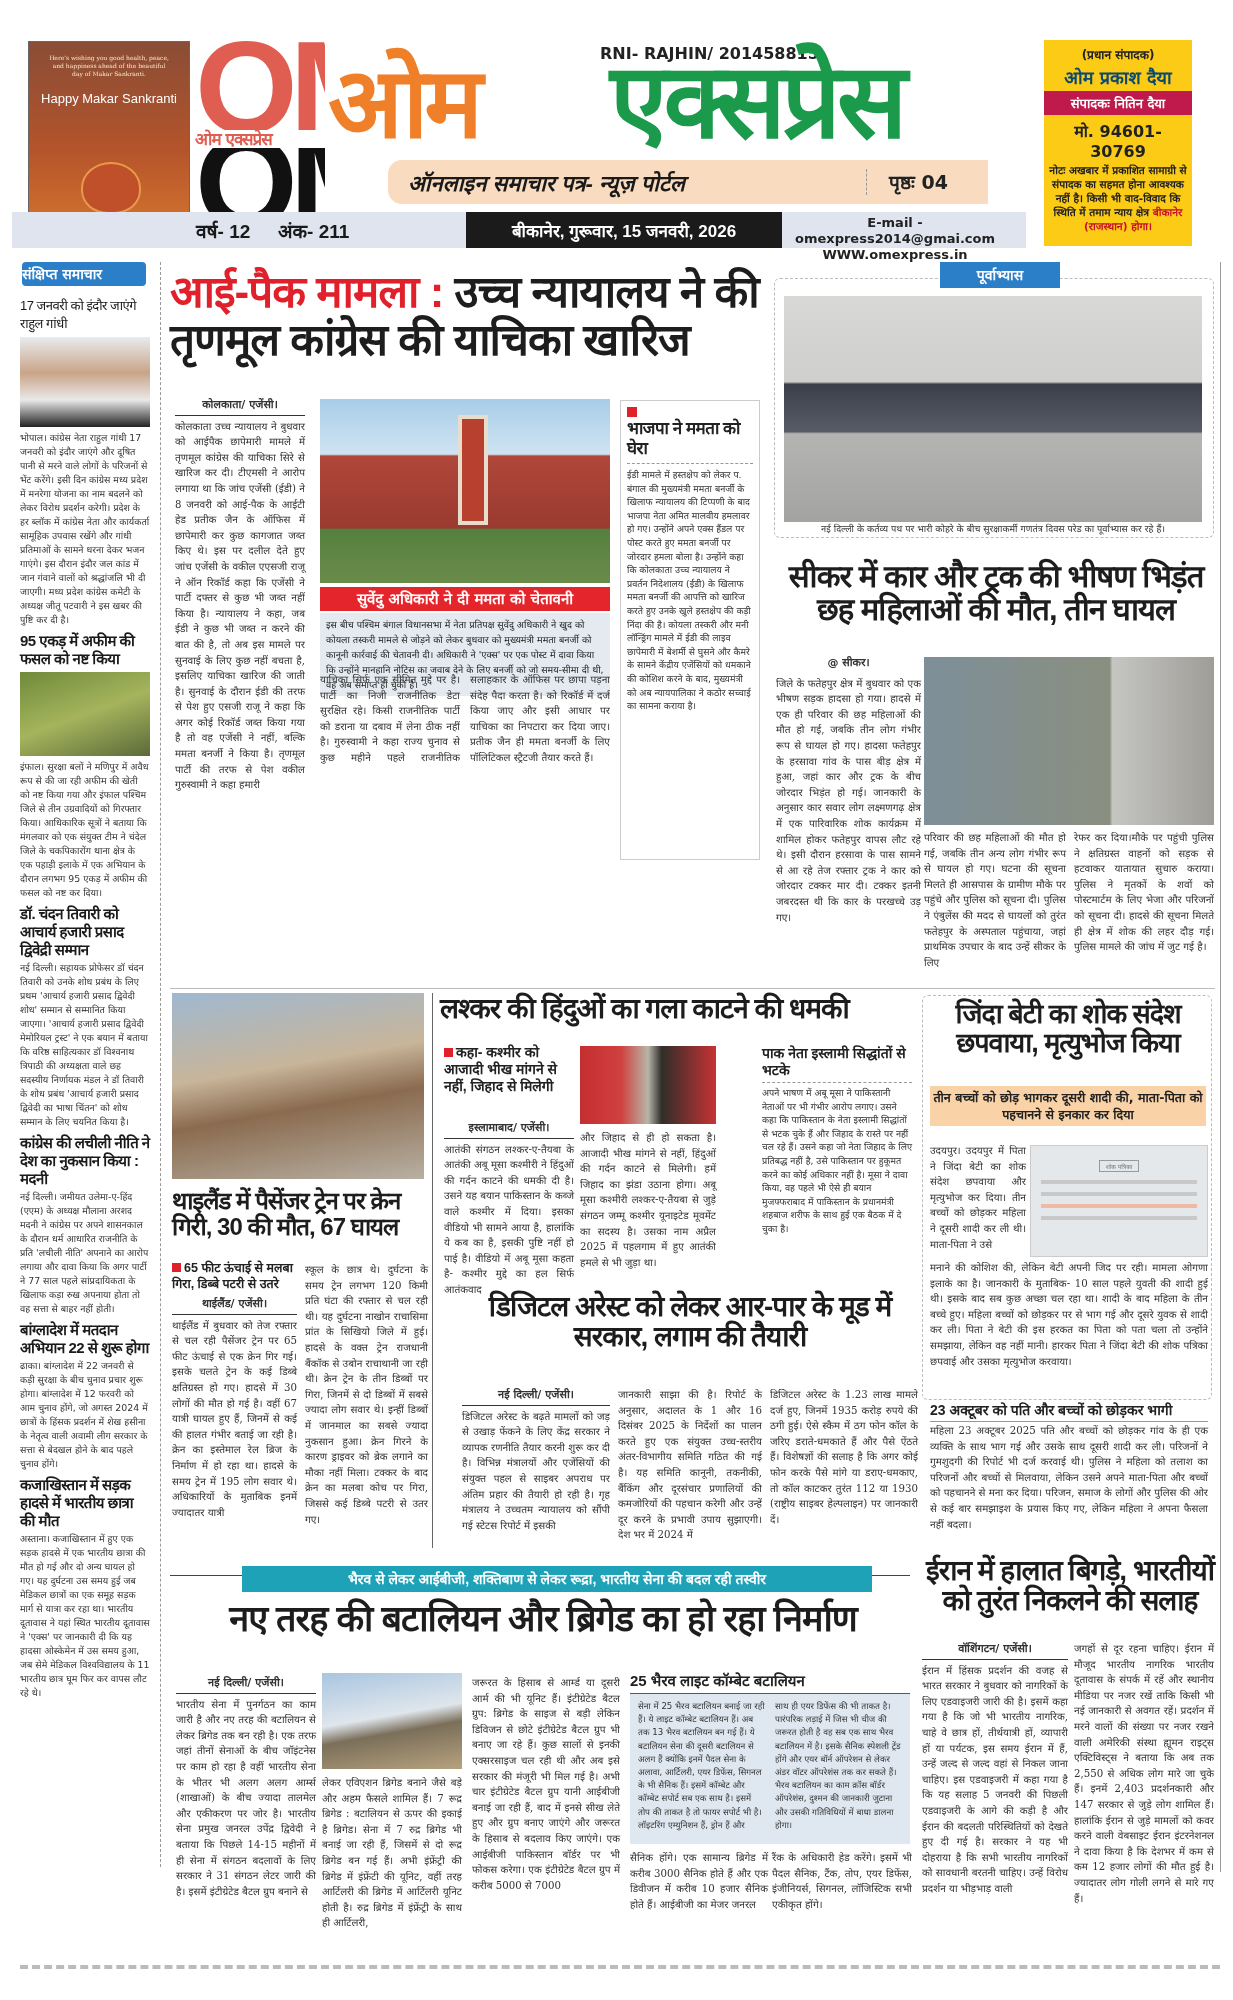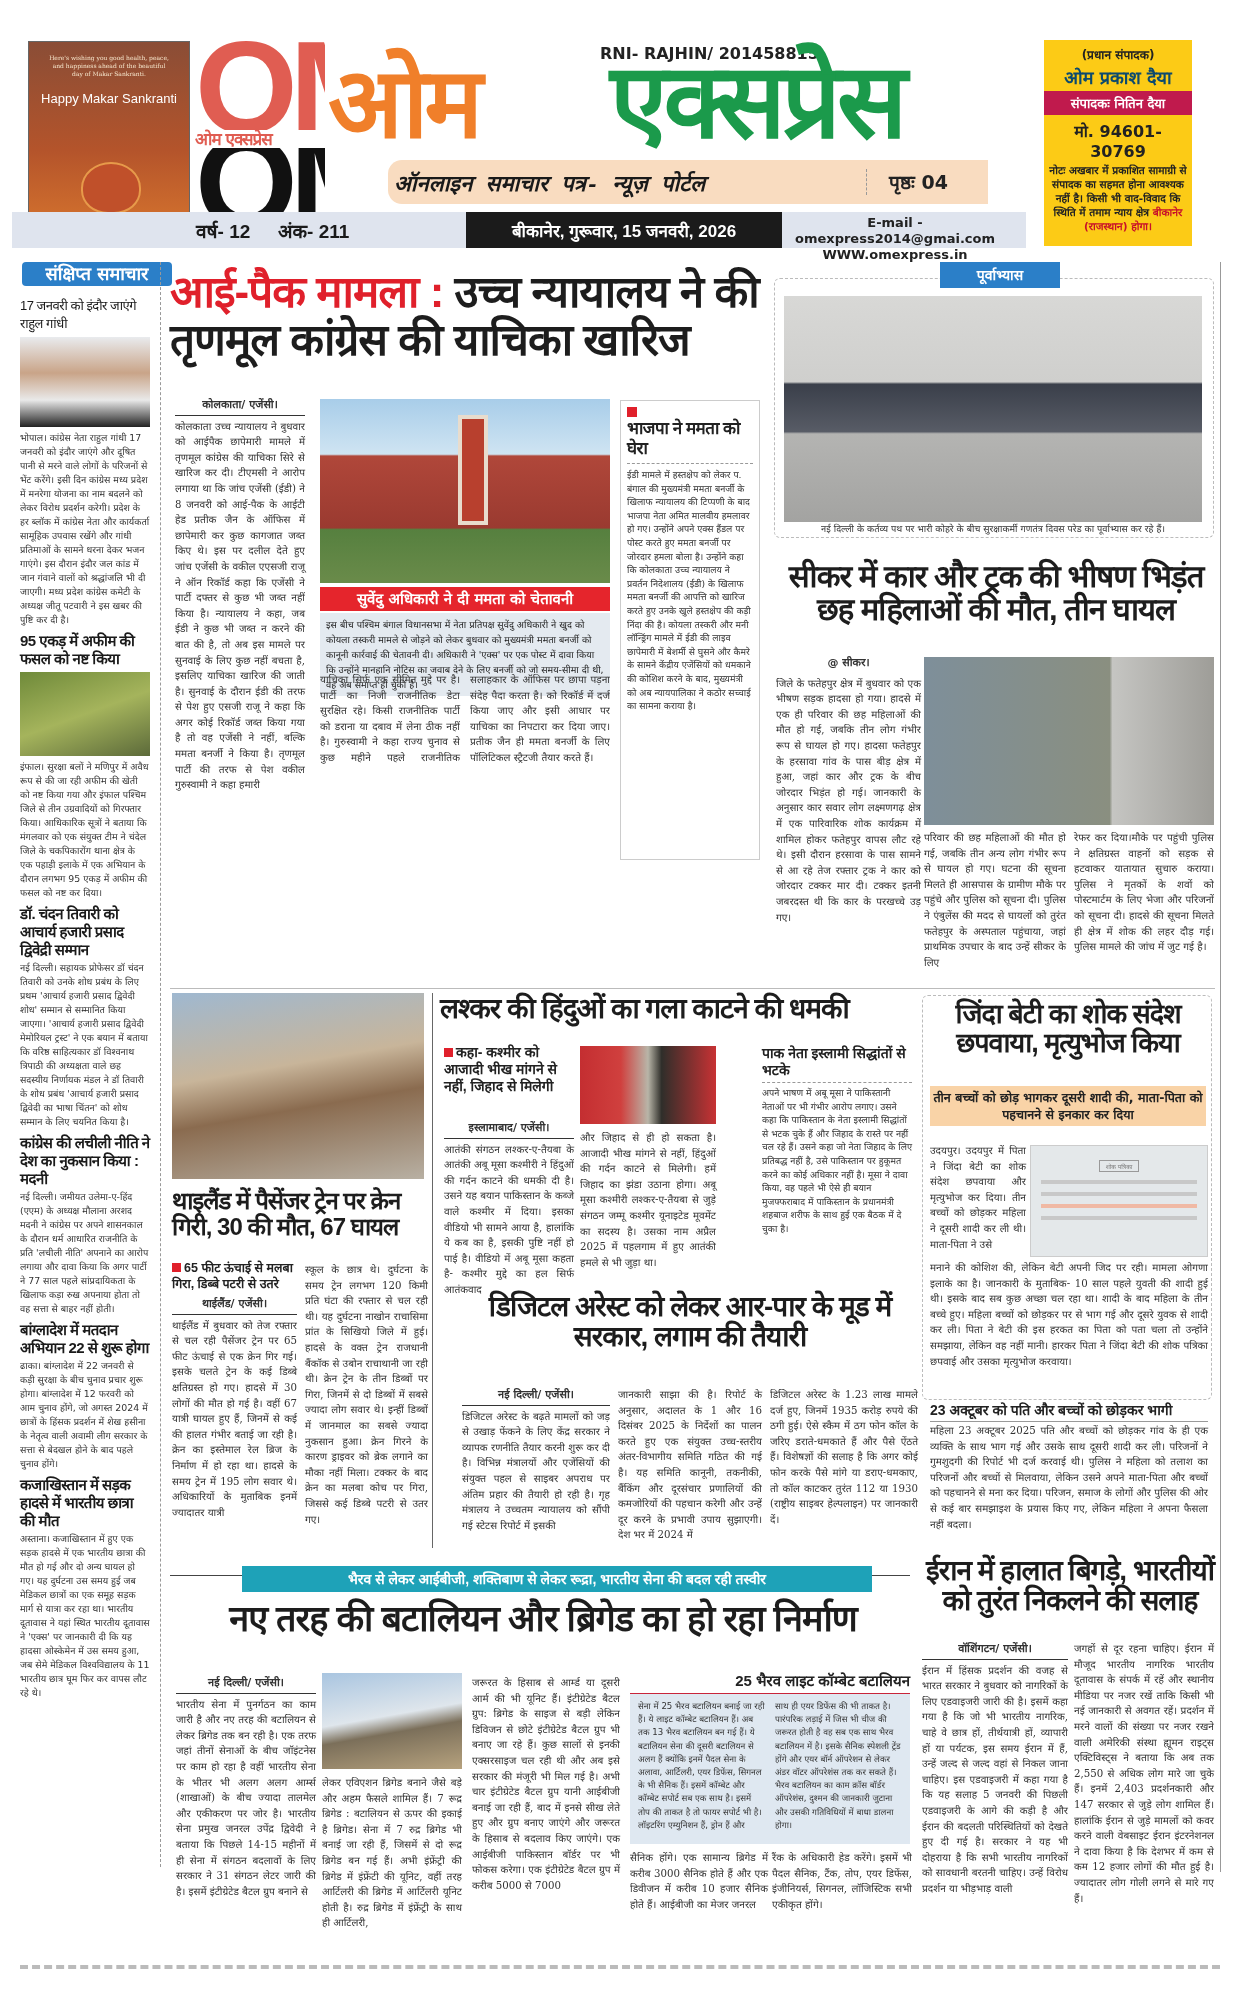--- a/index.html
+++ b/index.html
@@ -15,36 +15,36 @@
 #greet .happy{font-family:"Liberation Sans",sans-serif;font-size:13px;text-align:center;margin-top:14px;line-height:14px;color:#fff}
 #greet .pot{position:absolute;left:52px;top:120px;width:60px;height:52px;border-radius:50% 50% 45% 45%;background:#c0502a;border:2px solid #e79a4a}
 #omlogo{left:195px;top:38px;width:130px;height:196px}
 #omlogo .o1{font-family:"Liberation Sans",sans-serif;font-weight:700;font-size:132px;line-height:100px;color:#e05d52;letter-spacing:-8px;height:92px;overflow:hidden}
 #omlogo .mid{font-size:17px;font-weight:700;color:#e05d52;font-family:"DejaVu Sans",sans-serif;line-height:18px;white-space:nowrap;letter-spacing:-1px}
 #omlogo .o2{font-family:"Liberation Sans",sans-serif;font-weight:700;font-size:132px;line-height:70px;color:#111;letter-spacing:-8px;height:80px;overflow:hidden;padding-top:0}
 #title1{left:328px;top:56px;font-size:98px;font-weight:700;color:#f07f2a;font-family:Liberation Mono, monospace;letter-spacing:-4px;line-height:110px}
 #title2{left:610px;top:46px;font-size:104px;font-weight:700;color:#1b9a4b;font-family:"DejaVu Sans",sans-serif;letter-spacing:-4px;line-height:110px}
 #rni{left:600px;top:44px;font-size:16px;font-weight:700;color:#222}
 #tagbar{left:388px;top:160px;width:600px;height:44px;background:#f9dcc0;border-radius:14px 0 0 14px;display:flex;align-items:center}
-#tagbar .tl{font-size:22px;font-weight:700;font-style:italic;color:#1a1a1a;padding-left:6px;flex:1;font-family:Liberation Mono, monospace}
+#tagbar .tl{font-size:22px;font-weight:700;font-style:italic;color:#1a1a1a;padding-left:20px;flex:1;font-family:Liberation Sans, sans-serif}
 #tagbar .pg{border-left:1px dashed #999;padding:0 40px 0 22px;font-size:19px;font-weight:700;color:#222}
 #infobar{left:12px;top:212px;width:1014px;height:36px;background:#dfe4ee}
 #vol{left:196px;top:218px;font-size:19px;font-weight:700;color:#1a1a1a;font-family:"Liberation Sans",sans-serif}
 #issue{left:278px;top:218px;font-size:19px;font-weight:700;color:#1a1a1a;font-family:"Liberation Sans",sans-serif}
 #datebox{left:466px;top:212px;width:316px;height:36px;background:#1b1b1b;color:#fff;font-size:17px;font-weight:700;display:flex;align-items:center;justify-content:center;font-family:"Liberation Sans",sans-serif}
 #contact{left:785px;top:215px;width:220px;text-align:center;font-size:13px;font-weight:700;color:#222;line-height:16px}
 #editor{left:1044px;top:40px;width:148px;height:206px;background:#fccb16;text-align:center;color:#222}
 #editor .r1{font-size:12px;font-weight:700;margin-top:6px}
 #editor .r2{font-size:18px;font-weight:700;color:#0c4a6e;margin:2px 8px}
 #editor .r3{background:#c01a4d;color:#fff;font-size:13px;font-weight:700;padding:3px 14px}
 #editor .r4{font-size:16px;font-weight:700;margin:5px 3px 2px}
 #editor .r5{font-size:10.5px;font-weight:700;line-height:14px;padding:0 4px}
 #editor .r5 .red{color:#c8112a}
 
-#brief-tag{left:22px;top:262px;width:150px;height:24px;background:#2b7fc8;color:#fff;font-size:18px;font-weight:700;text-align:center;line-height:24px;border-radius:4px}
+#brief-tag{left:22px;top:262px;width:124px;height:24px;background:#2b7fc8;color:#fff;font-size:14px;font-weight:700;text-align:left;line-height:24px;border-radius:4px}
 #sidebar{left:20px;top:292px;width:130px}
 .sb-h{font-family:"Liberation Sans",sans-serif;font-weight:700;font-size:15px;line-height:18px;letter-spacing:-.5px;color:#1a1a1a;margin:5px 0 2px}
 .sb-h.small{font-size:13px;font-weight:400}
 .sb-t{font-family:"DejaVu Sans",sans-serif;font-size:9.4px;line-height:14px;color:#333}
 .sb-img{height:84px;margin:4px 0}
 #sb-border{left:160px;top:262px;height:1605px;border-left:1px dashed #999}
 
 #lead-h{left:170px;top:268px;width:600px;font-size:44px}
 #lead-h .red{color:#e0202b}
 #lead-col1{left:175px;top:397px;width:130px}
@@ -105,21 +105,21 @@
 #iran-col2{left:1074px;top:1641px;width:140px}
 #vline2{left:1220px;top:262px;height:1610px;border-left:1px solid #999}
 
 #army-line{left:170px;top:1575px;width:740px;border-top:1px solid #444}
 #army-tag{left:242px;top:1566px;width:630px;height:26px;background:#1ea2b8;color:#fff;font-size:14px;font-weight:700;text-align:center;line-height:26px;font-family:"Liberation Sans",sans-serif}
 #army-h{left:168px;top:1600px;width:750px;font-size:36px;text-align:center}
 #army-col1{left:176px;top:1675px;width:140px}
 #army-img{left:322px;top:1673px;width:140px;height:96px;background:linear-gradient(170deg,#a9c5e0 0,#dfe6ec 45%,#7b6f5a 60%,#b6a27e)}
 #army-col2{left:322px;top:1775px;width:140px}
 #army-col3{left:472px;top:1675px;width:148px}
-#bhairav-h{left:630px;top:1670px;width:280px;text-align:right;font-family:"Liberation Sans",sans-serif;font-weight:700;font-size:15px;border-bottom:2px solid #c9253a;padding-bottom:3px}
+#bhairav-h{left:630px;top:1670px;width:280px;text-align:left;font-family:"Liberation Sans",sans-serif;font-weight:700;font-size:15px;border-bottom:2px solid #c9253a;padding-bottom:3px}
 #bhairav-box{left:630px;top:1694px;width:280px;height:150px;background:#dfe8f1;padding:6px 8px;display:flex;gap:10px}
 #bhairav-box .t{flex:1;font-family:"DejaVu Sans",sans-serif;font-size:8.6px;line-height:13.2px;color:#333}
 #army-col4{left:630px;top:1850px;width:138px}
 #army-col5{left:772px;top:1850px;width:140px}
 #dash-bottom{left:20px;top:1965px;width:1200px;border-top:4px dashed #bbb}
 </style>
 </head>
 <body>
 
 <div id="greet" class="abs">

